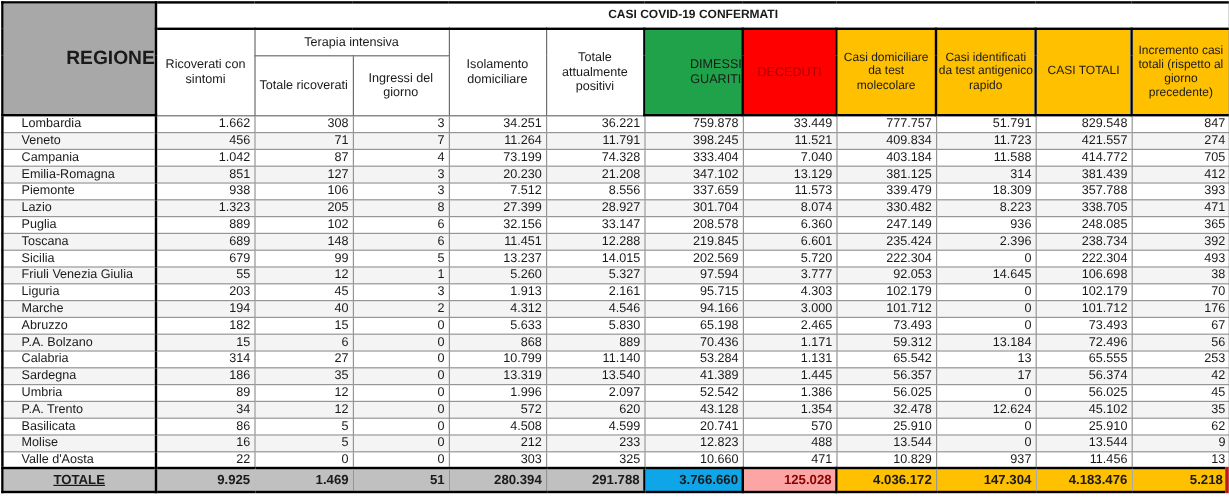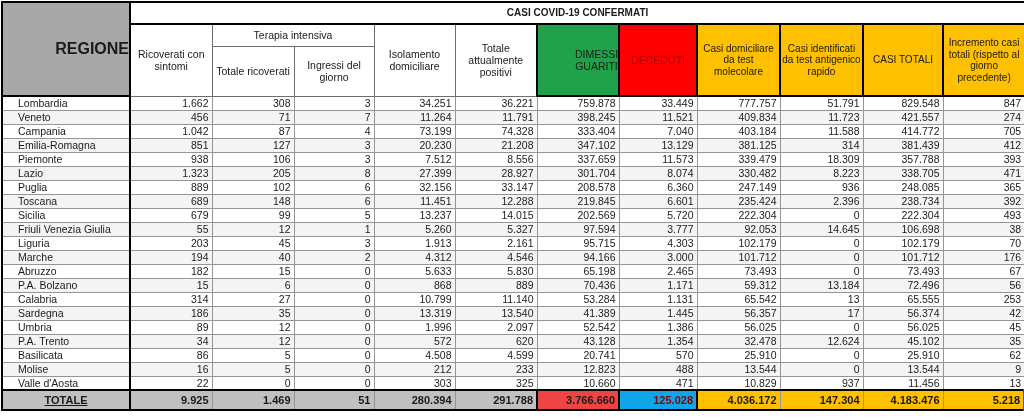--- a/index.html
+++ b/index.html
@@ -19,24 +19,24 @@
   
   tbody tr { height:14px; }
   tbody tr.even td { background:#f4f4f4; }
   td { font-size:10.5px; }
   td.region { text-align:left; padding-left:15px; border-right:2px solid #000; }
   td.num { text-align:right; padding-right:3px; }
   
   tr.total { height:20px; }
   tr.total td { font-weight:bold; font-size:11px; border-top:2px solid #000; border-bottom:2px solid #000; background:#c0c0c0; }
   tr.total td.label { text-align:center; border-right:2px solid #000; border-left:2px solid #000;text-decoration:underline; }
-  tr.total td.t-green { background:#ef4444; border-left:2px solid #000; border-right:2px solid #000; }
-  tr.total td.t-red { background:#0ea5e9; color:#8b0000; border-right:2px solid #000; }
+  tr.total td.t-green { background:#0ea5e9; border-left:2px solid #000; border-right:2px solid #000; }
+  tr.total td.t-red { background:#fca5a5; color:#8b0000; border-right:2px solid #000; }
   tr.total td.t-yellow { background:#ffc000; }
-  tr.total td:last-child { border-right:4px solid #b91c1c;padding-left:48px; }
+  tr.total td:last-child { border-right:8px solid #b91c1c;padding-left:48px; }
   table { border:2px solid #000; }
 </style>
 </head>
 <body>
 
 <div class="screen">
   <table>
     <colgroup>
       <col style="width:128px">
         <col style="width:82px">

